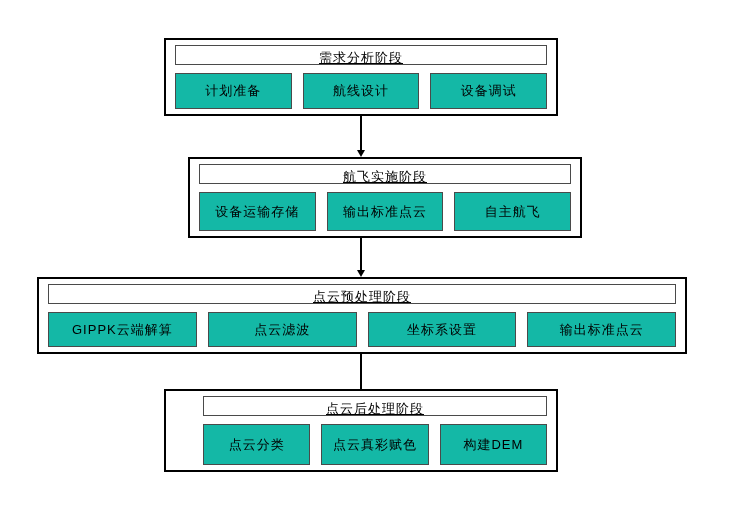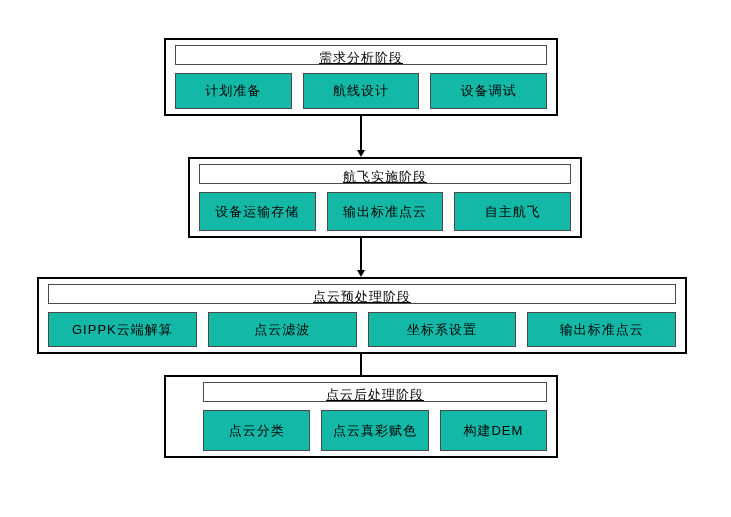--- a/index.html
+++ b/index.html
@@ -50,21 +50,21 @@
     display: flex;
     align-items: center;
     justify-content: center;
     letter-spacing: 1px;
     background: #14b8a6;
     white-space: nowrap;
   }
   .stage-1 { left: 164px; top: 38px;  width: 394px; height: 78px; }
   .stage-2 { left: 164px; top: 157px; width: 394px; height: 81px; margin-left: 24px; }
   .stage-3 { left: 37px;  top: 277px; width: 650px; height: 77px; }
-  .stage-4 { left: 164px; top: 375px; width: 394px; height: 83px; padding-left: 37px; }
+  .stage-4 { left: 164px; top: 389px; width: 394px; height: 83px; padding-left: 37px; }
 
   .arrow {
     position: absolute;
     left: 360px;
     width: 2px;
     background: var(--outer-border, #000000);
   }
   .arrow::after {
     content: "";
     position: absolute;

